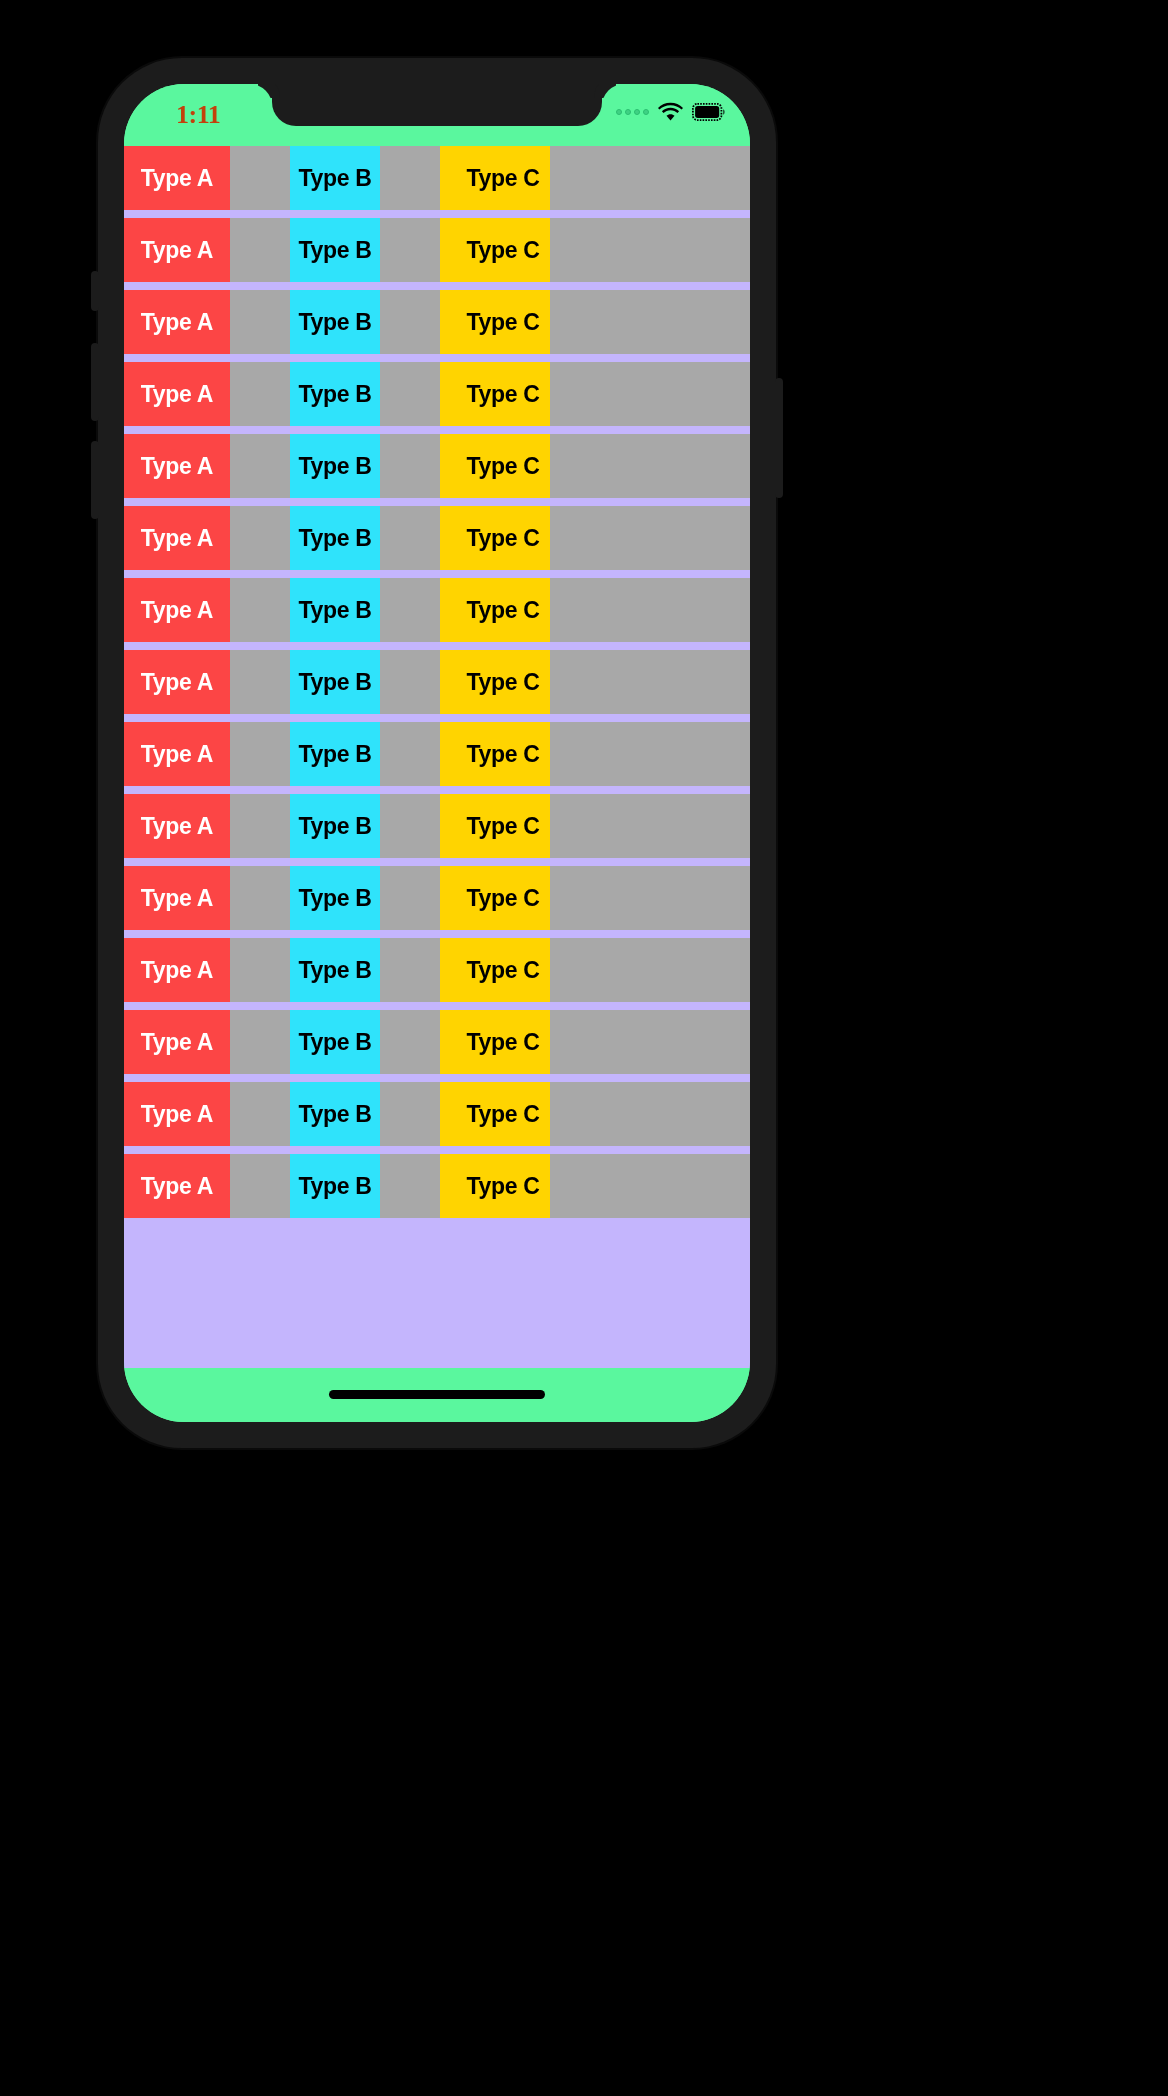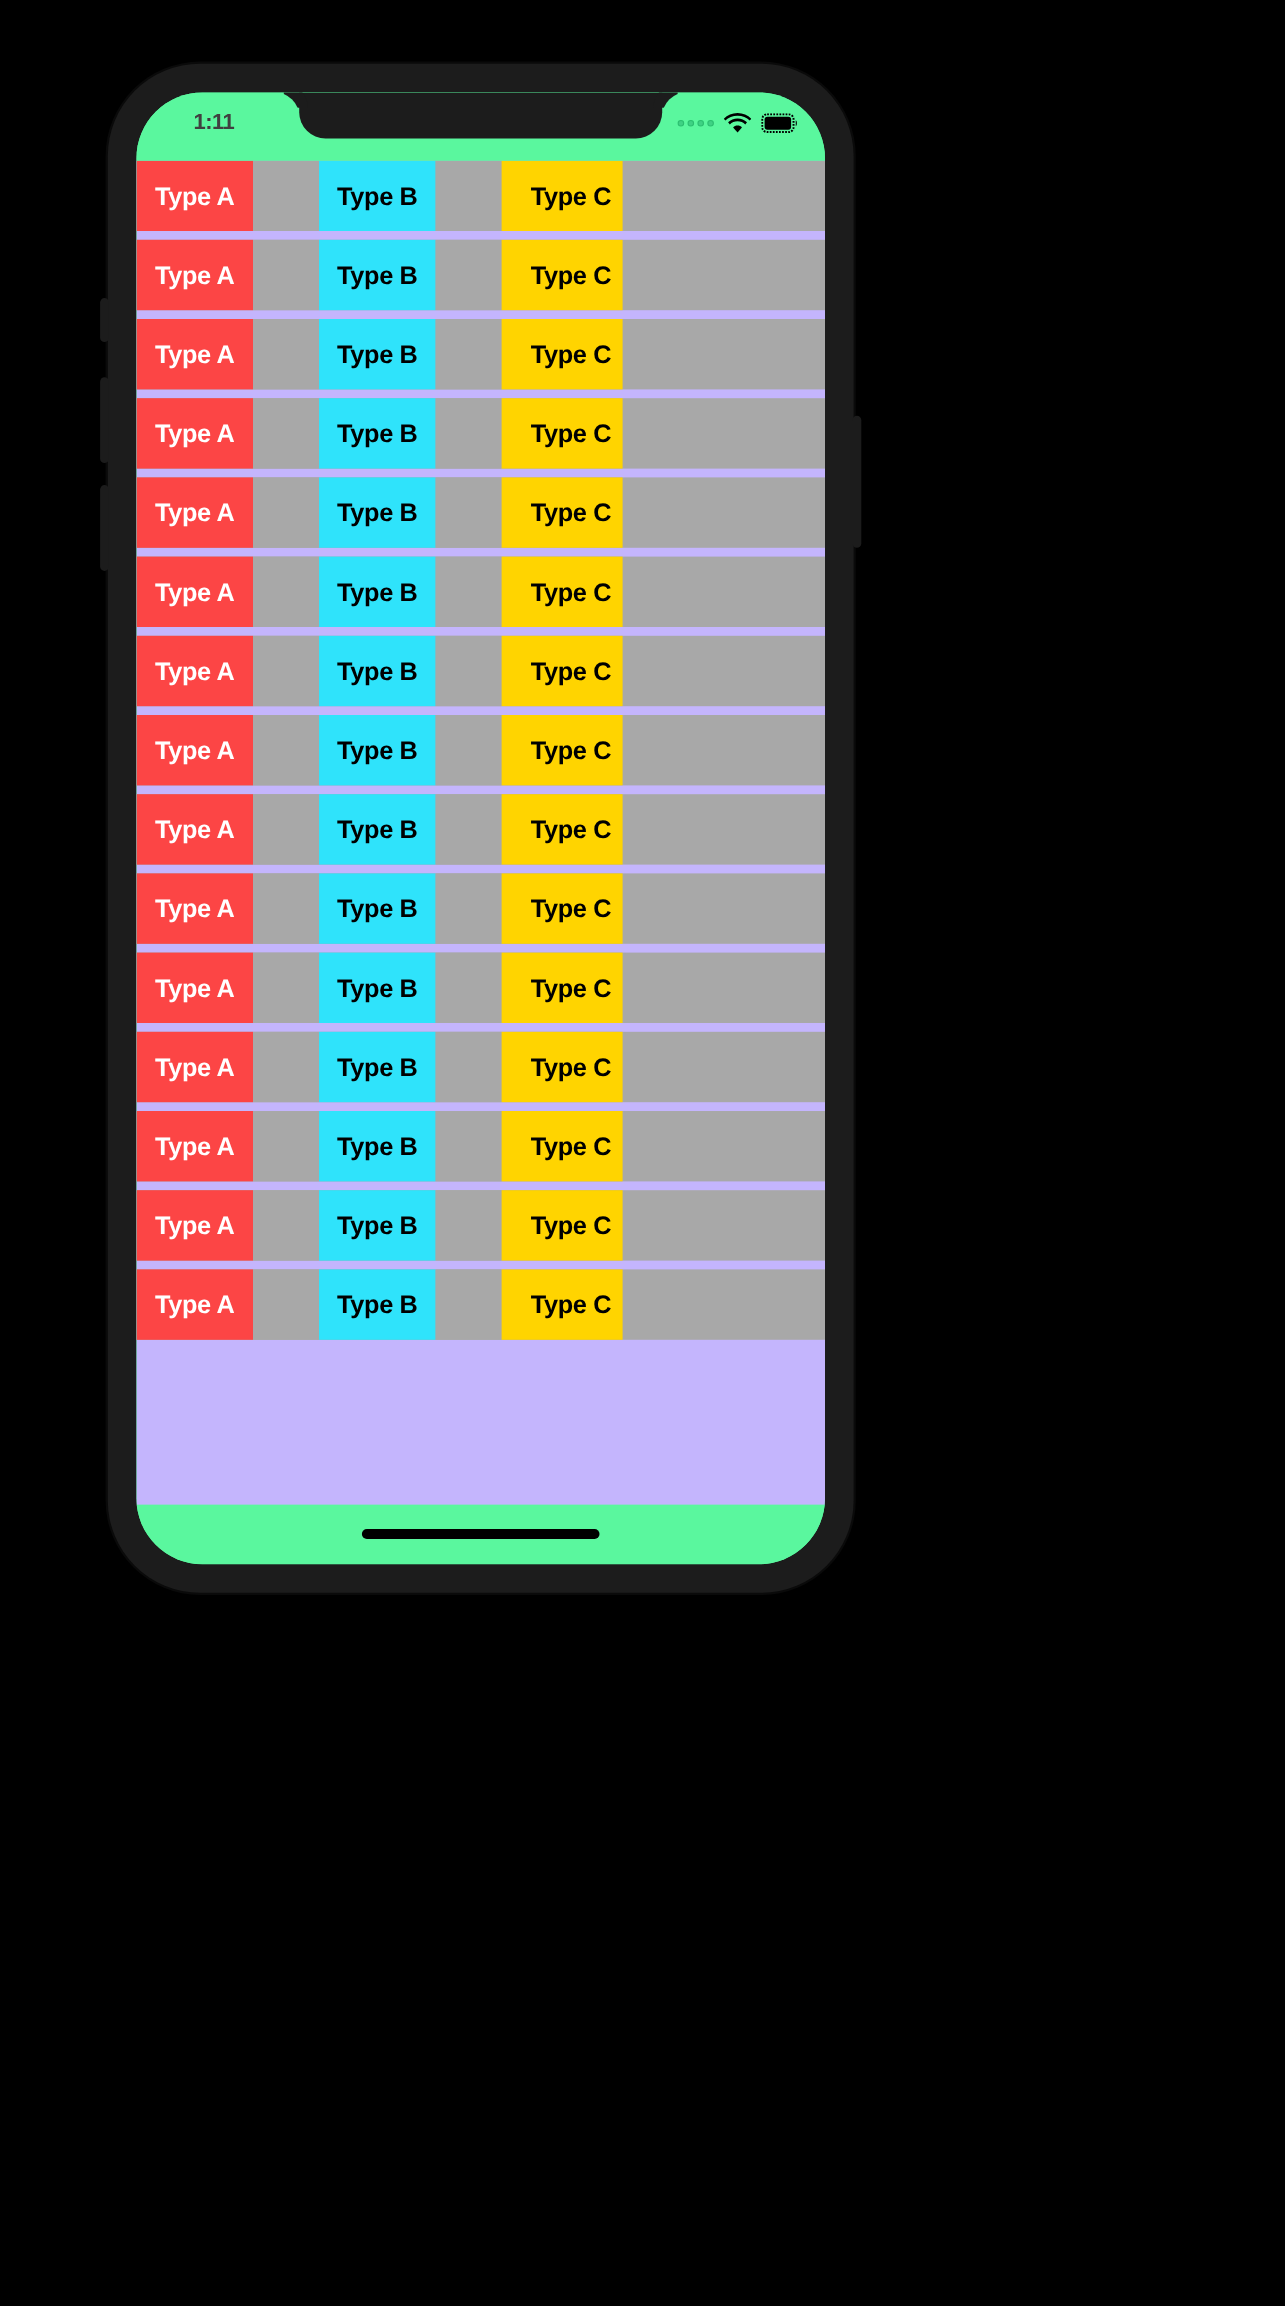--- a/index.html
+++ b/index.html
@@ -51,24 +51,25 @@
   
   #status-bar {
     position:absolute; left:0; top:0;
     width:626px; height:62px;
     background:#5af79e;
     z-index:4;
   }
   #status-time {
     position:absolute;
     left:52px; top:16px;
-    font-size:20px;
+    font-size:26px;
     font-weight:600;
-    color:#404040;
+    color:#c2410c;
     letter-spacing:-0.5px;
+    font-family:Liberation Serif, serif;
   }
   #status-right {
     position:absolute;
     right:24px; top:18px;
     display:flex;
     align-items:center;
     gap:9px;
   }
   #signal-dots { display:flex; align-items:flex-end; gap:3px; }
   #signal-dots i {
@@ -133,21 +134,21 @@
     justify-content:center;
     height:64px;
     font-size:23px;
     font-weight:bold;
     letter-spacing:-0.3px;
     white-space:nowrap;
   }
   .cell.spacer { background:#a8a8a8; }
   .cell-a { width:106px; background:#fc4545; color:#ffffff; }
   .gap-1  { width:60px; }
-  .cell-b { width:106px; background:#2fe3fb; color:#000000; }
+  .cell-b { width:90px; background:#2fe3fb; color:#000000; }
   .gap-2  { width:60px; }
   .cell-c { width:110px; background:#ffd400; color:#000000;padding-left:16px; }
 
   
   #home-area {
     position:absolute;
     left:0; bottom:0;
     width:626px; height:54px;
     background:#5af79e;
     z-index:5;

